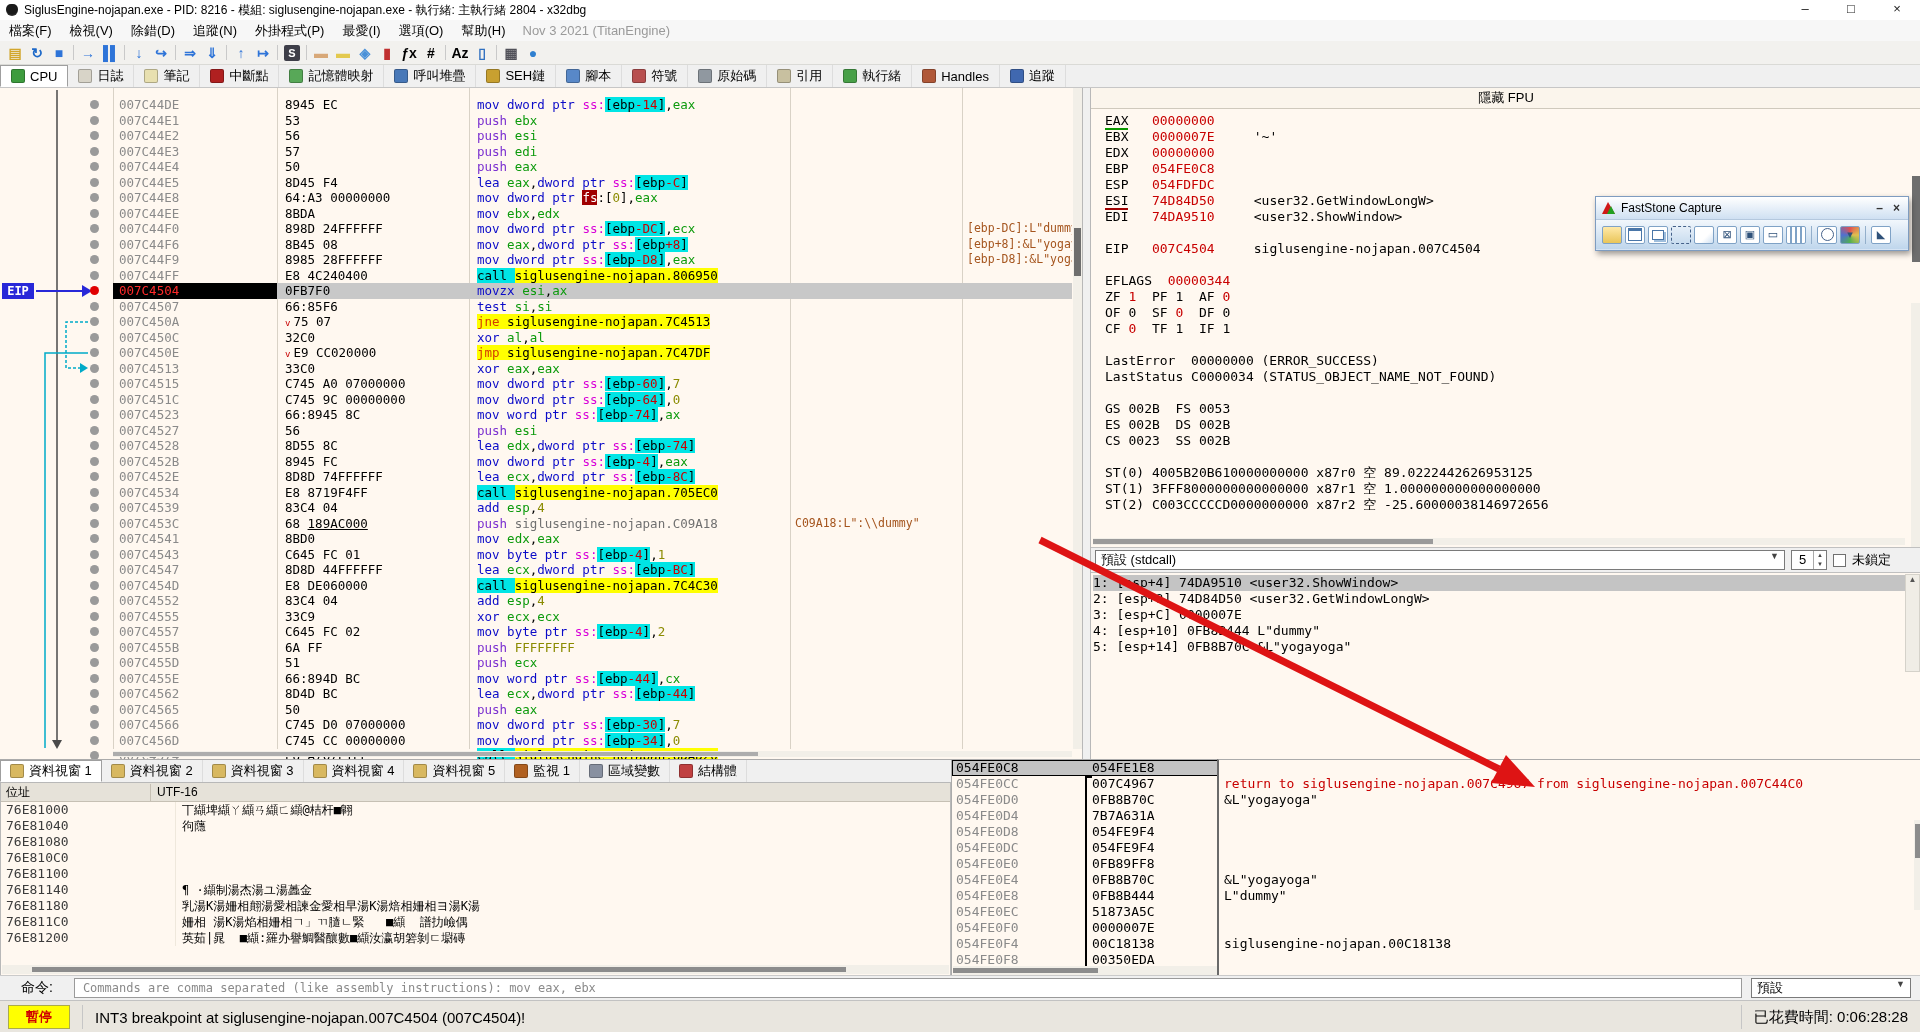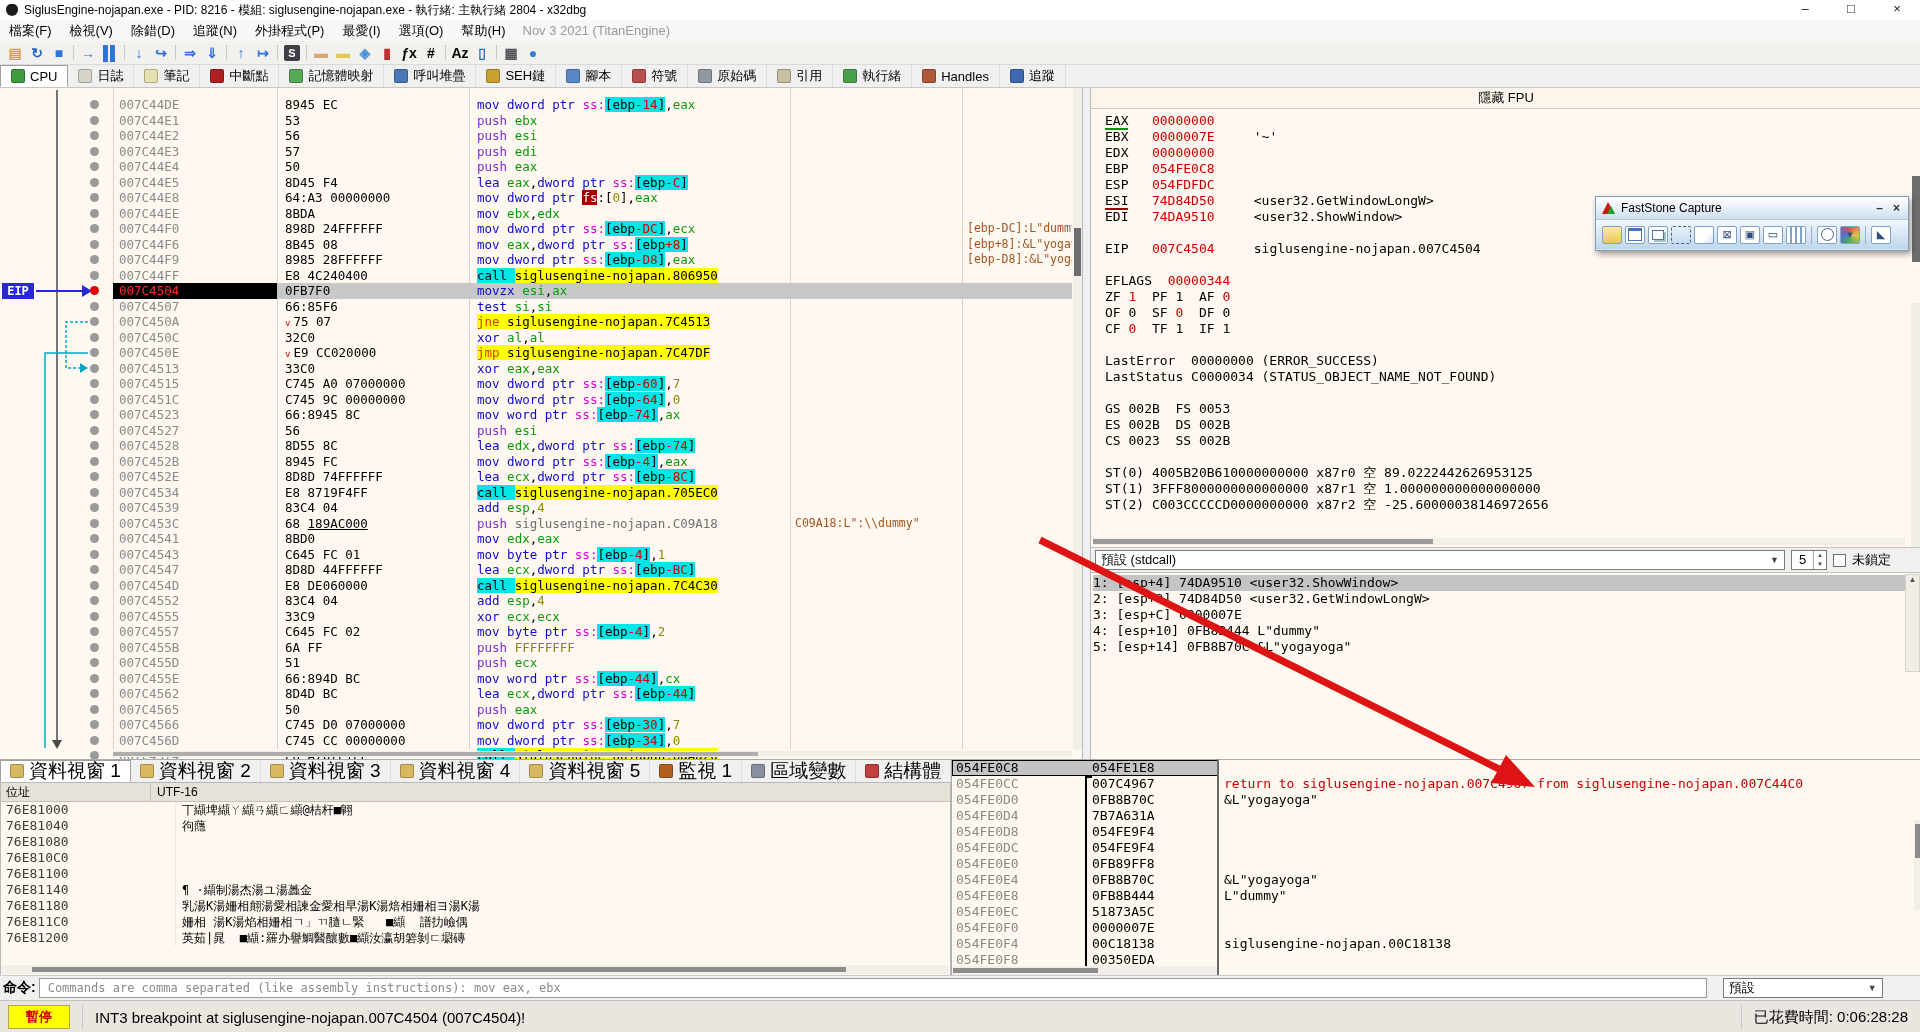--- a/index.html
+++ b/index.html
@@ -58,36 +58,36 @@
   .regs-header{height:20px;border-bottom:1px solid #CFC9BD;background:#FBF5EC;text-align:center;font-size:13px;line-height:20px}
   .rlines{position:absolute;top:25px;left:14px;right:22px}
   .rline{height:16px;line-height:16px;font-family:"DejaVu Sans Mono",monospace;font-size:13px;white-space:pre}
   .rk-K{color:#000}.rk-R{color:#C80000}.rk-L{color:#000}
   .rk-GU{color:#000;border-bottom:2px solid #0A9600}.rk-RU{color:#000;border-bottom:2px solid #A00000}
   .rvscroll{position:absolute;right:0;top:215px;width:10px;height:260px;background:#F2EFE8}
   .rvthumb{position:absolute;right:1px;top:88px;width:8px;height:86px;background:#6E6E6E}
   .rhscroll{position:absolute;left:2px;top:450px;width:812px;height:7px;background:#F2EFE8}
   .rhthumb{width:340px;height:5px;margin-top:1px;background:#9A9A9A}
   .args-hdr{position:absolute;left:0;right:0;top:459px;height:26px;background:#F0F0F0;border-top:1px solid #C0C0C0;border-bottom:1px solid #C0C0C0;display:flex;align-items:center;gap:6px;padding:0 4px;box-sizing:border-box}
-  .dd{background:#FFF;border:1px solid #7A7A7A;height:20px;display:flex;align-items:center;padding:0 5px;font-size:13px;box-sizing:border-box}
+  .dd{background:#FFF;border:1px solid #7A7A7A;height:20px;display:flex;padding:0 5px;font-size:13px;box-sizing:border-box}
   .ddarrow{margin-left:auto;font-size:9px;color:#444}
   .dd.calling{width:690px}
   .spin{width:36px;height:20px;background:#FFF;border:1px solid #7A7A7A;display:flex;box-sizing:border-box}
   .spinval{flex:1;font-size:13px;text-align:center;line-height:18px}
   .spinbtns{width:12px;display:flex;flex-direction:column;font-size:6px;color:#444;border-left:1px solid #AAA}
   .spinbtns span{flex:1;text-align:center;line-height:8px}
   .chk{width:11px;height:11px;background:#FFF;border:1px solid #707070;flex:none}
   .chklbl{font-size:13px}
   .args-rows{position:absolute;left:2px;right:16px;top:487px}
   .arow{height:16px;line-height:16px;font-family:"DejaVu Sans Mono",monospace;font-size:13px;white-space:pre}
   .arow.sel{background:#C4C4C4}
   .ascroll{position:absolute;right:1px;top:486px;width:13px;height:96px;background:#F0EDE6;border:1px solid #D5D2CA;font-size:8px;text-align:center;color:#555}
   
   .dumpp{position:absolute;left:0;top:759px;width:951px;height:216px;background:#F0F0F0;border-top:1px solid #ABABAB}
-  .dtabs{height:22px;display:flex;align-items:center;font-size:19px}
+  .dtabs{height:22px;display:flex;align-items:center;font-size:13px}
   .dtab{display:flex;align-items:center;gap:5px;height:22px;padding:0 9px;border-right:1px solid #DDD;box-sizing:border-box;white-space:nowrap}
   .dtab.sel{background:#FFF;border:1px solid #9F9F9F;border-bottom:1px solid #FFF}
   .dump-table{position:absolute;left:0;right:0;top:22px;bottom:0;background:#FFF8F0;border:1px solid #B8B8B8;box-sizing:border-box}
   .dhead{height:18px;background:#E6E2D9;border-bottom:1px solid #C6C0B4;display:flex;align-items:center;font-size:12px}
   .dhead .h1{width:150px;padding-left:5px;border-right:1px solid #C6C0B4;box-sizing:border-box}
   .dhead .h2{padding-left:6px}
   .drow2{height:16px;line-height:16px;display:flex;font-family:"DejaVu Sans Mono",monospace;font-size:13px}
   .da{width:175px;flex:none;padding-left:5px;box-sizing:border-box;color:#3C3C3C;border-right:1px solid #EFE8DC}
   .dt{padding-left:6px;white-space:pre;color:#000;font-size:12px}
   .dumphs{position:absolute;left:1px;right:1px;bottom:1px;height:9px;background:#F2EFE8}
@@ -104,24 +104,24 @@
   .stackhs{position:absolute;left:1px;right:1px;bottom:1px;height:9px;background:#F2EFE8}
   .stackhsth{width:55%;height:5px;margin-top:2px;background:#8C8C8C}
   
   .scmt{position:absolute;left:1217px;top:759px;width:703px;height:216px;background:#FFF8F0;border-top:1px solid #ABABAB;border-left:2px solid #6A6A6A;overflow:hidden}
   .crow{height:16px;line-height:16px;font-family:"DejaVu Sans Mono",monospace;font-size:13px;padding-left:5px;white-space:pre;color:#000}
   .crow.red{color:#C80000}
   .cvscroll{position:absolute;right:0;top:60px;width:8px;height:90px;background:#F2EFE8}
   .cvthumb{width:6px;height:34px;margin:4px 0 0 1px;background:#8C8C8C}
   
   .cmdbar{position:absolute;left:0;top:975px;right:0;height:24px;background:#F0F0F0;border-top:1px solid #CACACA;display:flex;align-items:center}
-  .cmdlbl{font-weight:bold;font-size:14px;padding:0 3px;white-space:nowrap}
+  .cmdlbl{font-weight:normal;font-size:14px;padding:0 21px;white-space:nowrap}
   .cmdinput{width:1650px;height:16px;border:1px solid #9A9A9A;font-family:"DejaVu Sans Mono",monospace;font-size:12px;padding:1px 8px;color:#000;background:#FFF}
   .cmdinput::placeholder{color:#8A8A8A}
-  .dd.cmddd{width:160px;margin-left:16px}
+  .dd.cmddd{width:160px;margin-left:9px}
   
   .statusbar{position:absolute;left:0;top:1000px;right:0;height:32px;background:#E9E6DF;border-top:1px solid #C2C2C2;display:flex;align-items:center}
   .badge{margin-left:8px;width:60px;height:22px;background:#FFFF00;border:1px solid #ABAB4A;color:#D00000;font-weight:bold;font-size:13px;display:flex;align-items:center;justify-content:center;flex:none}
   .sdiv{width:1px;height:24px;background:#C6C6C6;margin:0 12px}
   .smsg{font-size:15px;white-space:nowrap}
   .stime{margin-left:auto;font-size:15px;border-left:1px solid #C6C6C6;padding:0 12px;height:24px;line-height:24px;white-space:nowrap}
   
   .fsc{position:absolute;left:1595px;top:196px;width:312px;height:53px;border:1px solid #7E9CC0;box-shadow:2px 3px 6px rgba(0,0,0,.4);z-index:80;background:#D6E4F4}
   .fsc-title{height:22px;background:linear-gradient(#FFFFFF,#CFE0F2);display:flex;align-items:center;font-size:12px;border-bottom:1px solid #B4C8DE}
   .fsc-logo{width:0;height:0;border-left:6px solid transparent;border-right:7px solid transparent;border-bottom:12px solid #D01818;margin:0 6px;position:relative;flex:none}

